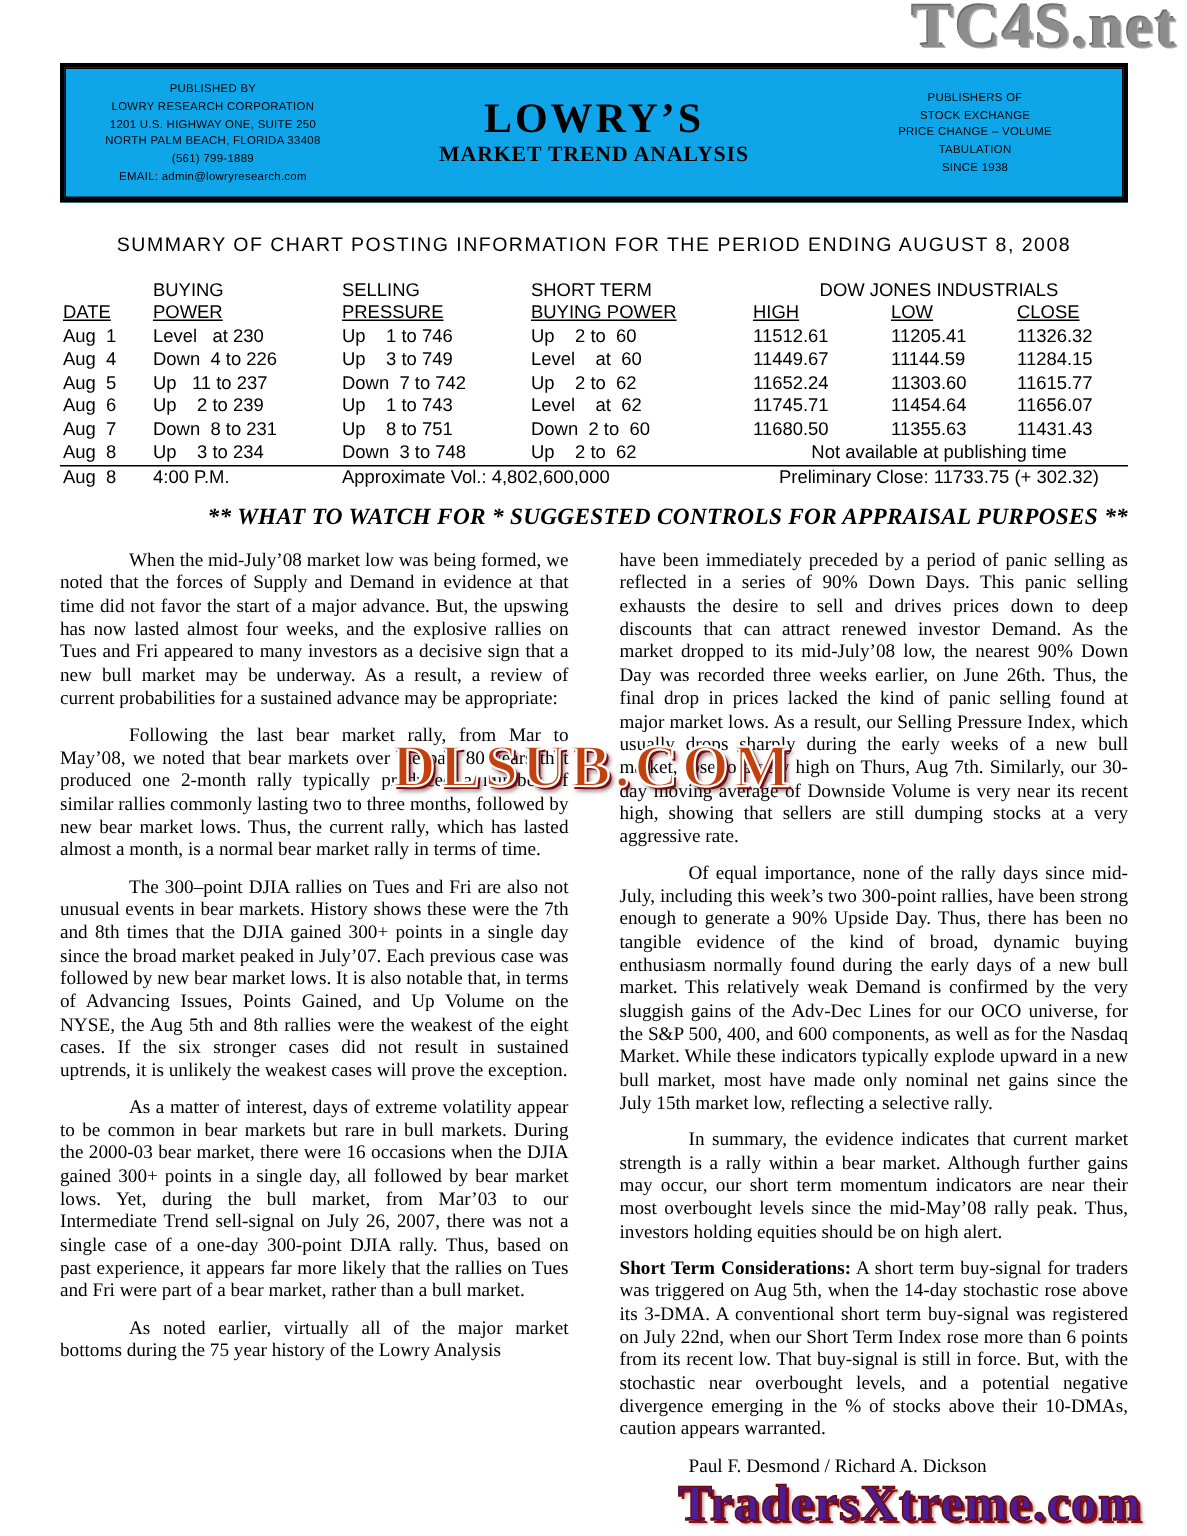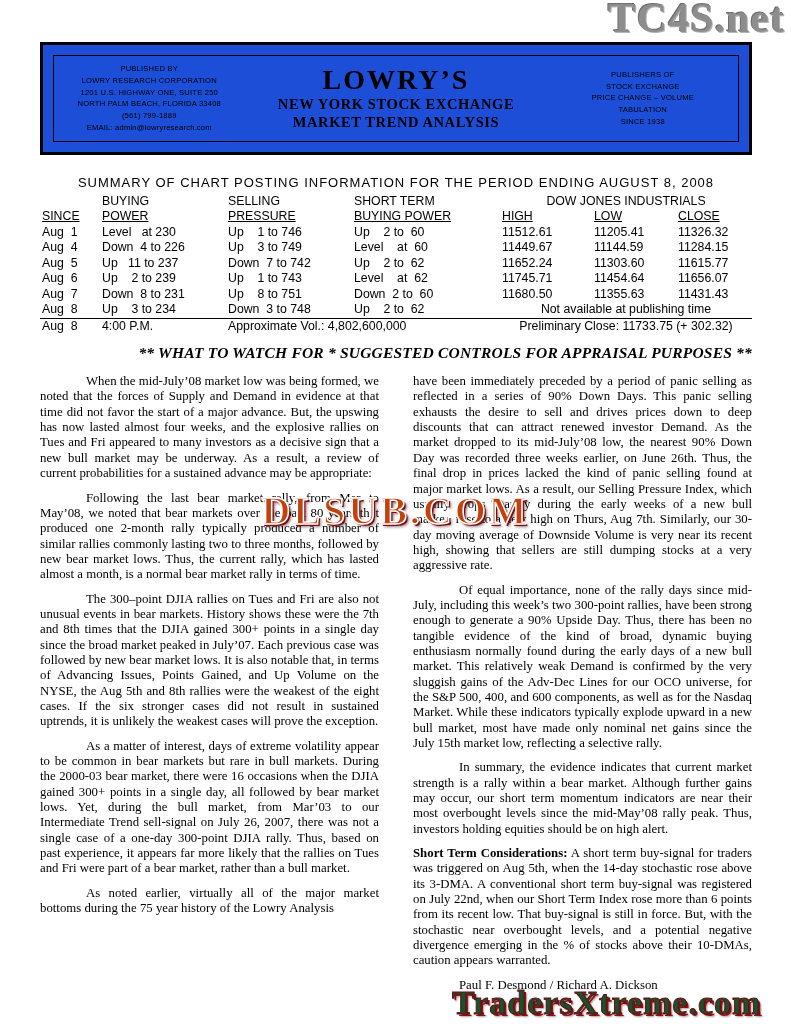--- a/index.html
+++ b/index.html
@@ -21,31 +21,31 @@
     position:absolute; top:487px; left:50%; transform:translateX(-50%);
     font-family:"Liberation Serif", serif; font-weight:bold; font-size:40px;
     letter-spacing:3px; color:#c2410c;
     -webkit-text-stroke:1.5px #ffffff;
     text-shadow:2px 2px 0 #7a0c14, 3px 3px 3px rgba(60,0,0,.55), -1px -1px 0 #ffffff;
     z-index:6; white-space:nowrap;
   }
   .wm-bottom {
     position:absolute; top:984px; left:452px;
     font-family:"Liberation Serif", serif; font-weight:bold; font-size:34px;
-    color:#14532d; letter-spacing:1px;
+    color:#4c1d95; letter-spacing:1px;
     -webkit-text-stroke:1px #6d0a10;
     text-shadow:2px 2px 0 #8a1016, 3px 3px 2px rgba(60,0,0,.4);
     z-index:6; white-space:nowrap;
   }
 
   
   .content { position:absolute; top:42px; left:40px; width:712px; }
 
   
-  .header-box { border:3px solid #000; padding:10px; background:#1d4ed8; }
+  .header-box { border:3px solid #000; padding:0; background:#0ea5e9; }
   .header-inner { border:1px solid #000; display:flex; align-items:center; padding:7px 4px; }
   .pub-block {
     flex:0 0 27%; text-align:center;
     font-family:"Liberation Sans", sans-serif; font-size:7.6px; line-height:1.55;
     letter-spacing:.2px;
   }
   .masthead { flex:1 1 auto; text-align:center; }
   .masthead-title {
     font-size:28px; font-weight:bold; letter-spacing:2px; line-height:1.05;
     font-family:"Liberation Serif", serif;
@@ -54,21 +54,21 @@
     font-size:14.5px; font-weight:bold; letter-spacing:.6px; line-height:1.25;
     font-family:"Liberation Serif", serif;
   }
 
   
   .summary-title {
     margin-top:20px; text-align:center;
     font-family:"Liberation Sans", sans-serif; font-size:13px; letter-spacing:1px;
     white-space:nowrap;
   }
-  table.summary { width:712px; border-collapse:collapse; margin-top:4px;
+  table.summary { width:712px; border-collapse:collapse; margin-top:16px;
     font-family:"Liberation Sans", sans-serif; font-size:12.3px; }
   table.summary th, table.summary td {
     font-weight:normal; text-align:left; padding:0 2px;
     line-height:15.5px; white-space:pre; vertical-align:bottom;
   }
   .col-date{width:60px}.col-buy{width:126px}.col-sell{width:126px}
   .col-short{width:148px}.col-high{width:92px}.col-low{width:84px}.col-close{width:76px}
   .u { text-decoration:underline; }
   .ctr { text-align:center !important; }
   tr.rule-top td { border-top:1px solid #000; }
@@ -99,21 +99,20 @@
       <div class="pub-block">
         <div>PUBLISHED BY</div>
         <div>LOWRY RESEARCH CORPORATION</div>
         <div>1201 U.S. HIGHWAY ONE, SUITE 250</div>
         <div>NORTH PALM BEACH, FLORIDA 33408</div>
         <div>(561) 799-1889</div>
         <div>EMAIL:  admin@lowryresearch.com</div>
       </div>
       <div class="masthead">
         <div class="masthead-title">LOWRY’S</div>
-        <div class="masthead-sub">NEW YORK STOCK EXCHANGE</div>
         <div class="masthead-sub">MARKET TREND ANALYSIS</div>
       </div>
       <div class="pub-block">
         <div>PUBLISHERS OF</div>
         <div>STOCK EXCHANGE</div>
         <div>PRICE CHANGE – VOLUME</div>
         <div>TABULATION</div>
         <div>SINCE 1938</div>
       </div>
     </div>
@@ -133,21 +132,21 @@
     </colgroup>
     <thead>
       <tr>
         <th></th>
         <th>BUYING</th>
         <th>SELLING</th>
         <th>SHORT TERM</th>
         <th colspan="3" class="ctr">DOW JONES INDUSTRIALS</th>
       </tr>
       <tr>
-        <th><span class="u">SINCE</span></th>
+        <th><span class="u">DATE</span></th>
         <th><span class="u">POWER</span></th>
         <th><span class="u">PRESSURE</span></th>
         <th><span class="u">BUYING POWER</span></th>
         <th><span class="u">HIGH</span></th>
         <th><span class="u">LOW</span></th>
         <th><span class="u">CLOSE</span></th>
       </tr>
     </thead>
     <tbody>
       <tr>

